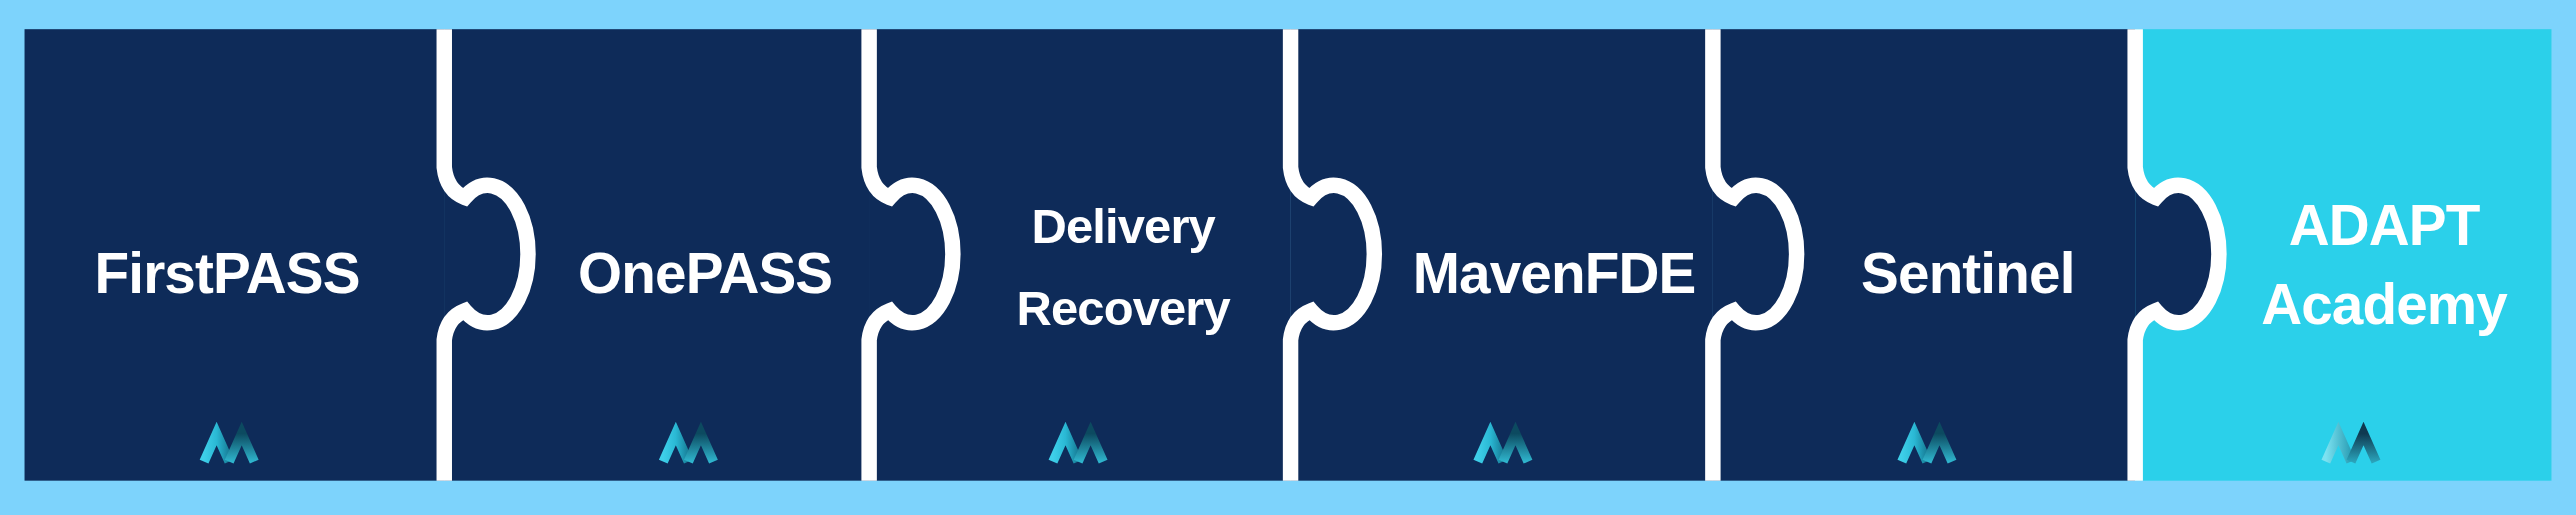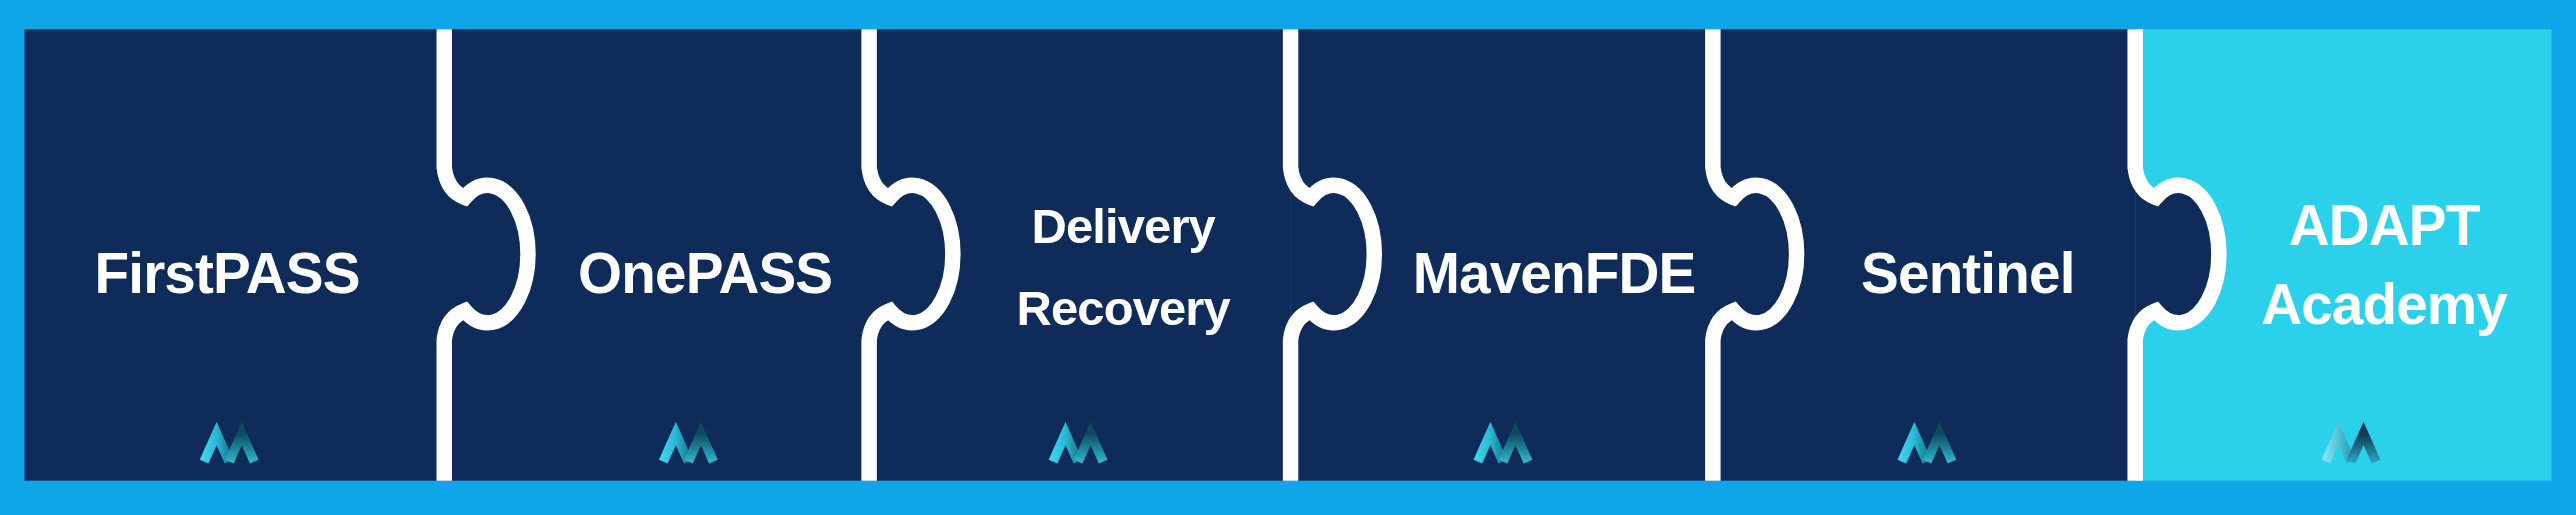--- a/index.html
+++ b/index.html
@@ -1,16 +1,16 @@
 <!DOCTYPE html>
 <html style="font-size:13.7px"><head>
 <meta charset="utf-8">
 <style>
   html,body{margin:0;padding:0;background:#ffffff;}
-  .stage{width:2576px;height:515px;position:relative;background:#0ea5e9;overflow:hidden;}
+  .stage{width:2576px;height:515px;position:relative;background:#7dd3fc;overflow:hidden;}
   svg{display:block;}
   .piece-label{
     font-family:"Liberation Sans","DejaVu Sans",sans-serif;
     font-weight:bold;
     fill:#ffffff;
     letter-spacing:-1px;
   }
   .fs-single{font-size:66px;}
   .fs-small{font-size:57px;}
   .chev{fill:none;stroke-width:13;stroke-linejoin:miter;stroke-linecap:butt;}

